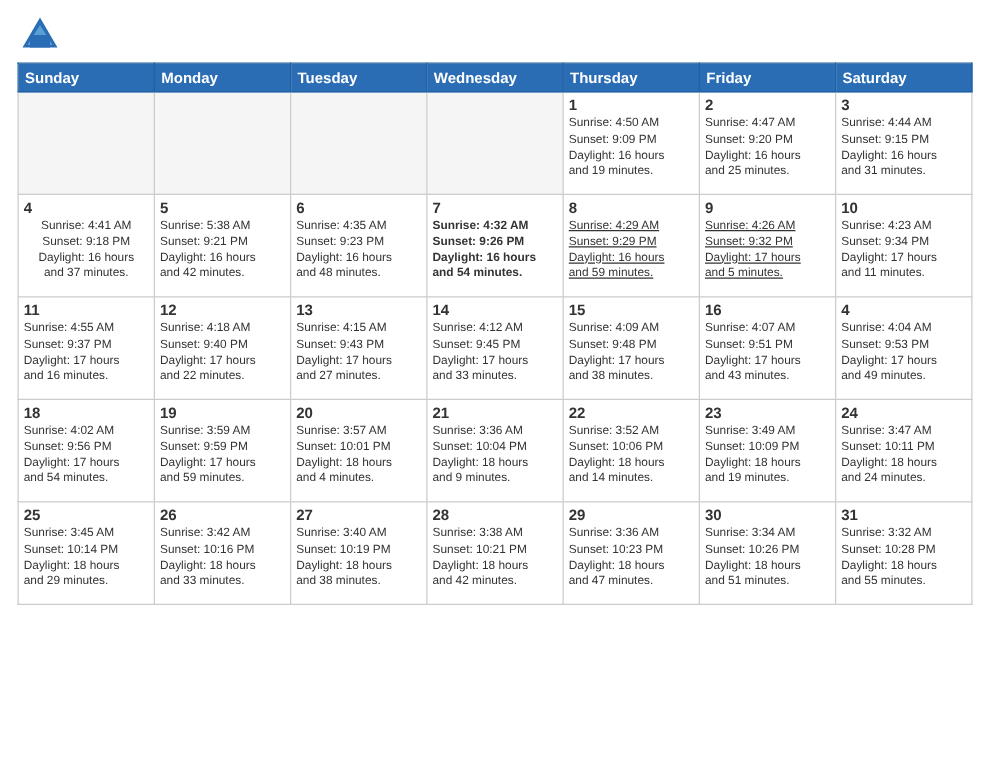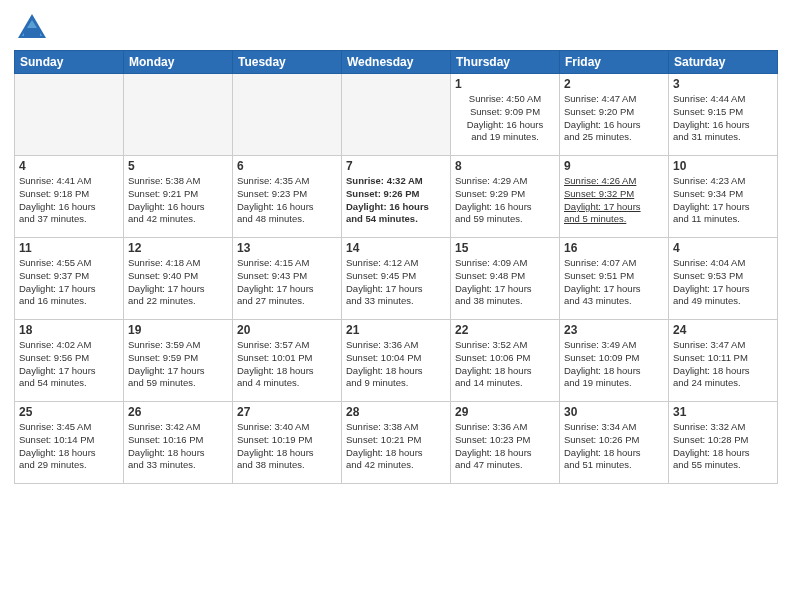--- a/index.html
+++ b/index.html
@@ -137,21 +137,21 @@
         </tr>
     </thead>
     <tbody id="calendar-body">
     <tr class="week-row">
           <td class="empty"></td>
           <td class="empty"></td>
           <td class="empty"></td>
           <td class="empty"></td>
           <td>
             <span class="day-num">1</span>
-            <div class="day-detail" style="white-space: pre-line; text-align: center;">Sunrise: 4:50 AM
+            <div class="day-detail" style="white-space: pre-line;">Sunrise: 4:50 AM
 Sunset: 9:09 PM
 Daylight: 16 hours
 and 19 minutes.</div>
           </td>
           <td>
             <span class="day-num">2</span>
             <div class="day-detail" style="white-space: pre-line;">Sunrise: 4:47 AM
 Sunset: 9:20 PM
 Daylight: 16 hours
 and 25 minutes.</div>
@@ -160,21 +160,21 @@
             <span class="day-num">3</span>
             <div class="day-detail" style="white-space: pre-line;">Sunrise: 4:44 AM
 Sunset: 9:15 PM
 Daylight: 16 hours
 and 31 minutes.</div>
           </td>
         </tr>
         <tr class="week-row">
           <td>
             <span class="day-num">4</span>
-            <div class="day-detail" style="white-space: pre-line;">Sunrise: 4:41 AM
+            <div class="day-detail" style="white-space: pre-line; text-align: center;">Sunrise: 4:41 AM
 Sunset: 9:18 PM
 Daylight: 16 hours
 and 37 minutes.</div>
           </td>
           <td>
             <span class="day-num">5</span>
             <div class="day-detail" style="white-space: pre-line;">Sunrise: 5:38 AM
 Sunset: 9:21 PM
 Daylight: 16 hours
 and 42 minutes.</div>
@@ -188,21 +188,21 @@
           </td>
           <td>
             <span class="day-num">7</span>
             <div class="day-detail" style="white-space: pre-line; font-weight: bold;">Sunrise: 4:32 AM
 Sunset: 9:26 PM
 Daylight: 16 hours
 and 54 minutes.</div>
           </td>
           <td>
             <span class="day-num">8</span>
-            <div class="day-detail" style="white-space: pre-line;">Sunrise: 4:29 AM
+            <div class="day-detail" style="white-space: pre-line; text-decoration: underline;">Sunrise: 4:29 AM
 Sunset: 9:29 PM
 Daylight: 16 hours
 and 59 minutes.</div>
           </td>
           <td>
             <span class="day-num">9</span>
             <div class="day-detail" style="white-space: pre-line; text-decoration: underline;">Sunrise: 4:26 AM
 Sunset: 9:32 PM
 Daylight: 17 hours
 and 5 minutes.</div>

